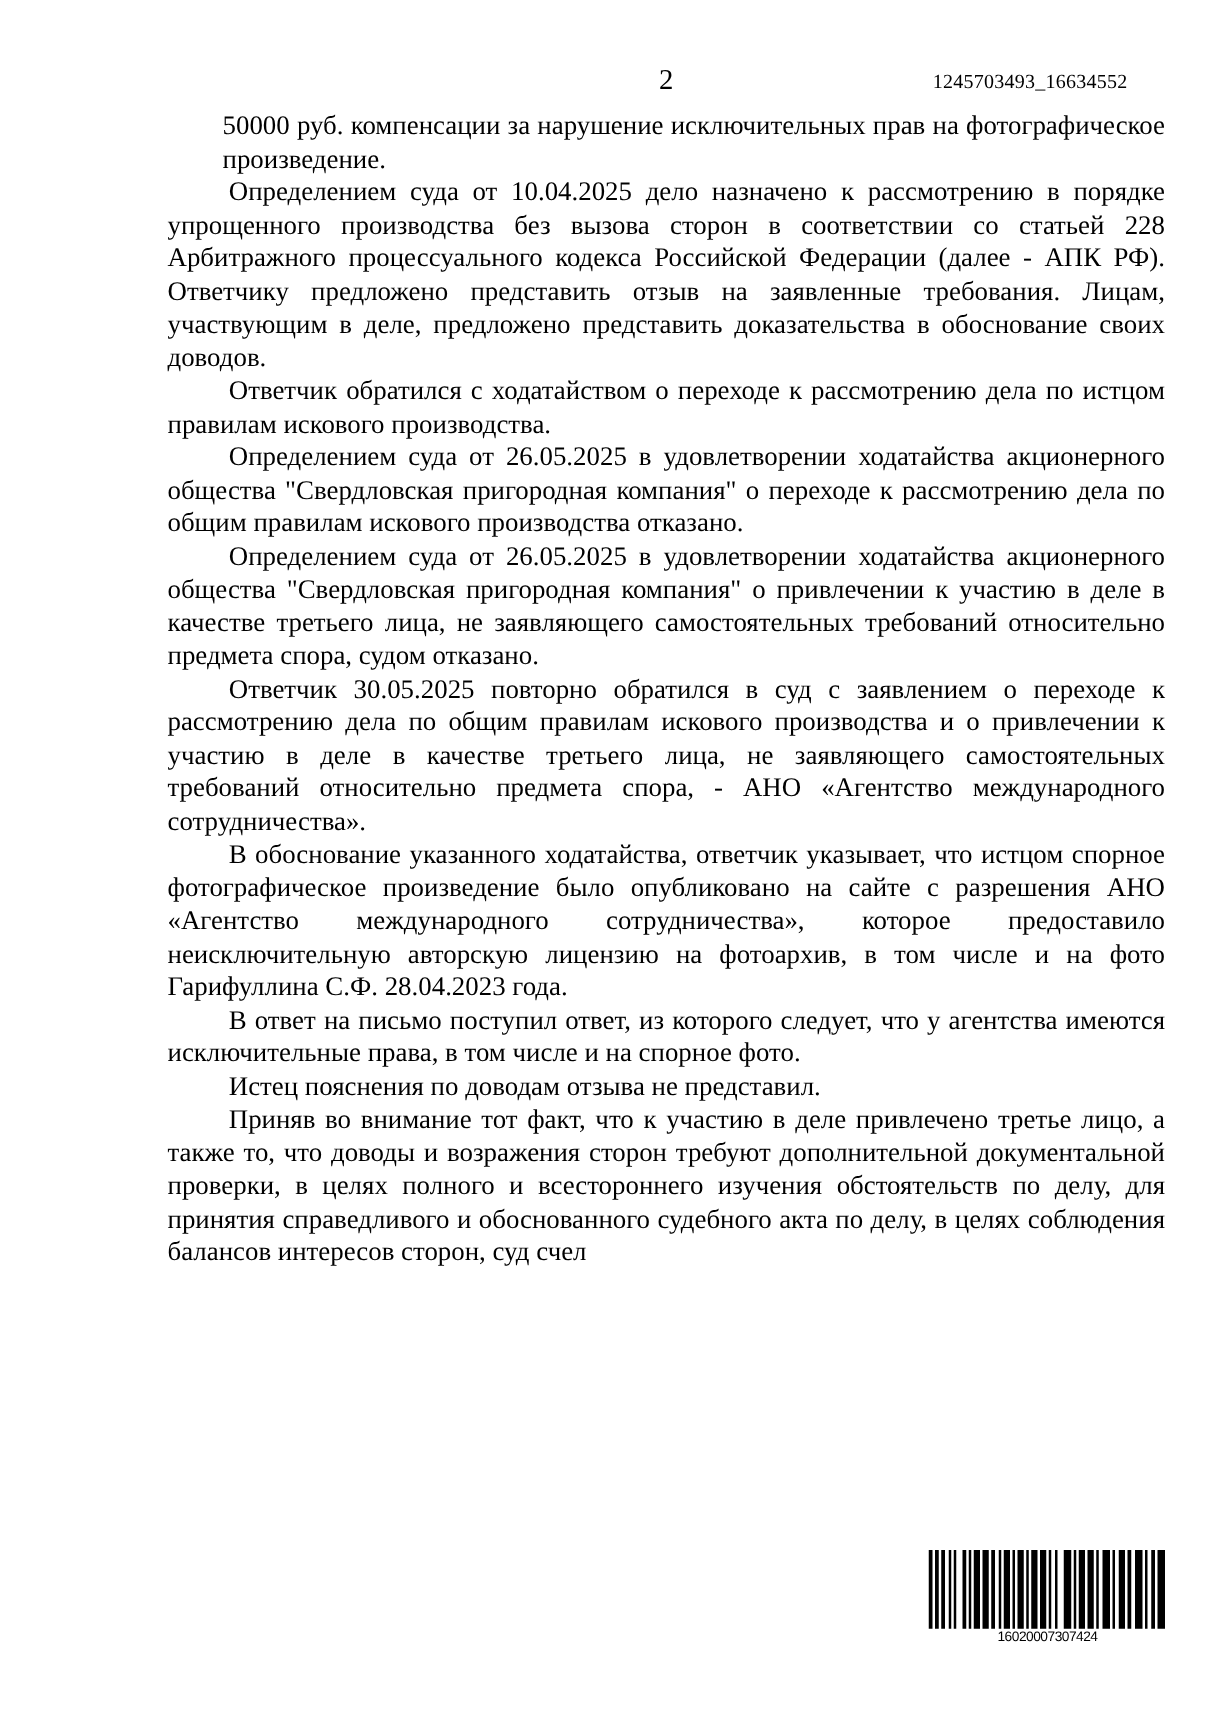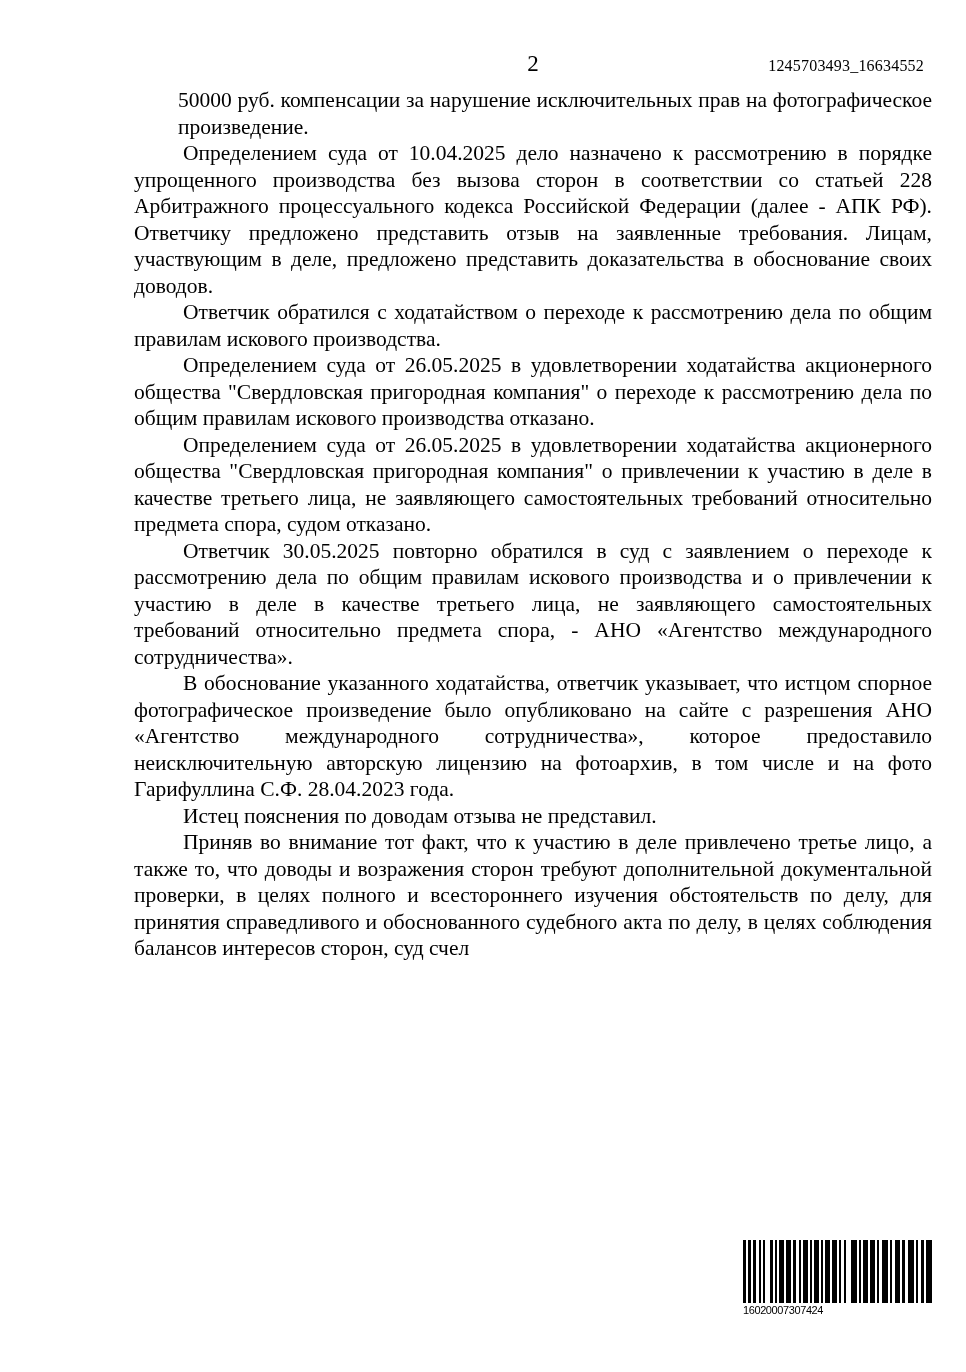--- a/index.html
+++ b/index.html
@@ -27,21 +27,21 @@
     position: absolute;
     left: 0;
     right: 0;
     top: 0;
     text-align: center;
     font-size: 23px;
     line-height: 24px;
   }
   .docid {
     position: absolute;
-    right: 8px;
+    right: 30px;
     top: 6px;
     font-size: 16px;
     line-height: 16px;
     letter-spacing: 0.2px;
     text-align: right;
   }
   .body {
     position: absolute;
     left: 134px;
     top: 87px;
@@ -57,21 +57,21 @@
   }
   .body p.no-indent {
     text-indent: 0;
     margin-left: 44px;
   }
   .barcode {
     position: absolute;
     left: 695px;
     top: 1240px;
     width: 190px;
-    text-align: left;
+    text-align: center;
     padding-left: 48px;
   }
   .bars {
     display: flex;
     align-items: stretch;
     justify-content: flex-start;
     height: 63px;
   }
   .bars i {
     display: block;
@@ -94,25 +94,26 @@
 
 <div class="page">
   <div class="header">
     <span class="pagenum">2</span>
     <span class="docid">1245703493_16634552</span>
   </div>
 
   <div class="body">
       <p class="no-indent">50000 руб. компенсации за нарушение исключительных прав на фотографическое произведение.</p>
       <p>Определением суда от 10.04.2025 дело назначено к рассмотрению в порядке упрощенного производства без вызова сторон в соответствии со статьей 228 Арбитражного процессуального кодекса Российской Федерации (далее - АПК РФ). Ответчику предложено представить отзыв на заявленные требования. Лицам, участвующим в деле, предложено представить доказательства в обоснование своих доводов.</p>
-      <p>Ответчик обратился с ходатайством о переходе к рассмотрению дела по общим правилам искового производства.</p>
+      <p>Ответчик обратился с ходатайством о переходе к рассмотрению дела по истцом правилам искового производства.</p>
       <p>Определением суда от 26.05.2025 в удовлетворении ходатайства акционерного общества "Свердловская пригородная компания" о переходе к рассмотрению дела по общим правилам искового производства отказано.</p>
       <p>Определением суда от 26.05.2025 в удовлетворении ходатайства акционерного общества "Свердловская пригородная компания" о привлечении к участию в деле в качестве третьего лица, не заявляющего самостоятельных требований относительно предмета спора, судом отказано.</p>
       <p>Ответчик 30.05.2025 повторно обратился в суд с заявлением о переходе к рассмотрению дела по общим правилам искового производства и о привлечении к участию в деле в качестве третьего лица, не заявляющего самостоятельных требований относительно предмета спора, - АНО «Агентство международного сотрудничества».</p>
       <p>В обоснование указанного ходатайства, ответчик указывает, что истцом спорное фотографическое произведение было опубликовано на сайте с разрешения АНО «Агентство международного сотрудничества», которое предоставило неисключительную авторскую лицензию на фотоархив, в том числе и на фото Гарифуллина С.Ф. 28.04.2023 года.</p>
+      <p>В ответ на письмо поступил ответ, из которого следует, что у агентства имеются исключительные права, в том числе и на спорное фото.</p>
       <p>Истец пояснения по доводам отзыва не представил.</p>
       <p>Приняв во внимание тот факт, что к участию в деле привлечено третье лицо, а также то, что доводы и возражения сторон требуют дополнительной документальной проверки, в целях полного и всестороннего изучения обстоятельств по делу, для принятия справедливого и обоснованного судебного акта по делу, в целях соблюдения балансов интересов сторон, суд счел</p>
     </div>
 
   <div class="barcode">
     <div class="bars">
         <i style="width: 3px; margin-right: 2px;"></i>
         <i style="width: 3px; margin-right: 2px;"></i>
         <i style="width: 3px; margin-right: 3px;"></i>
         <i style="width: 2px; margin-right: 2px;"></i>

